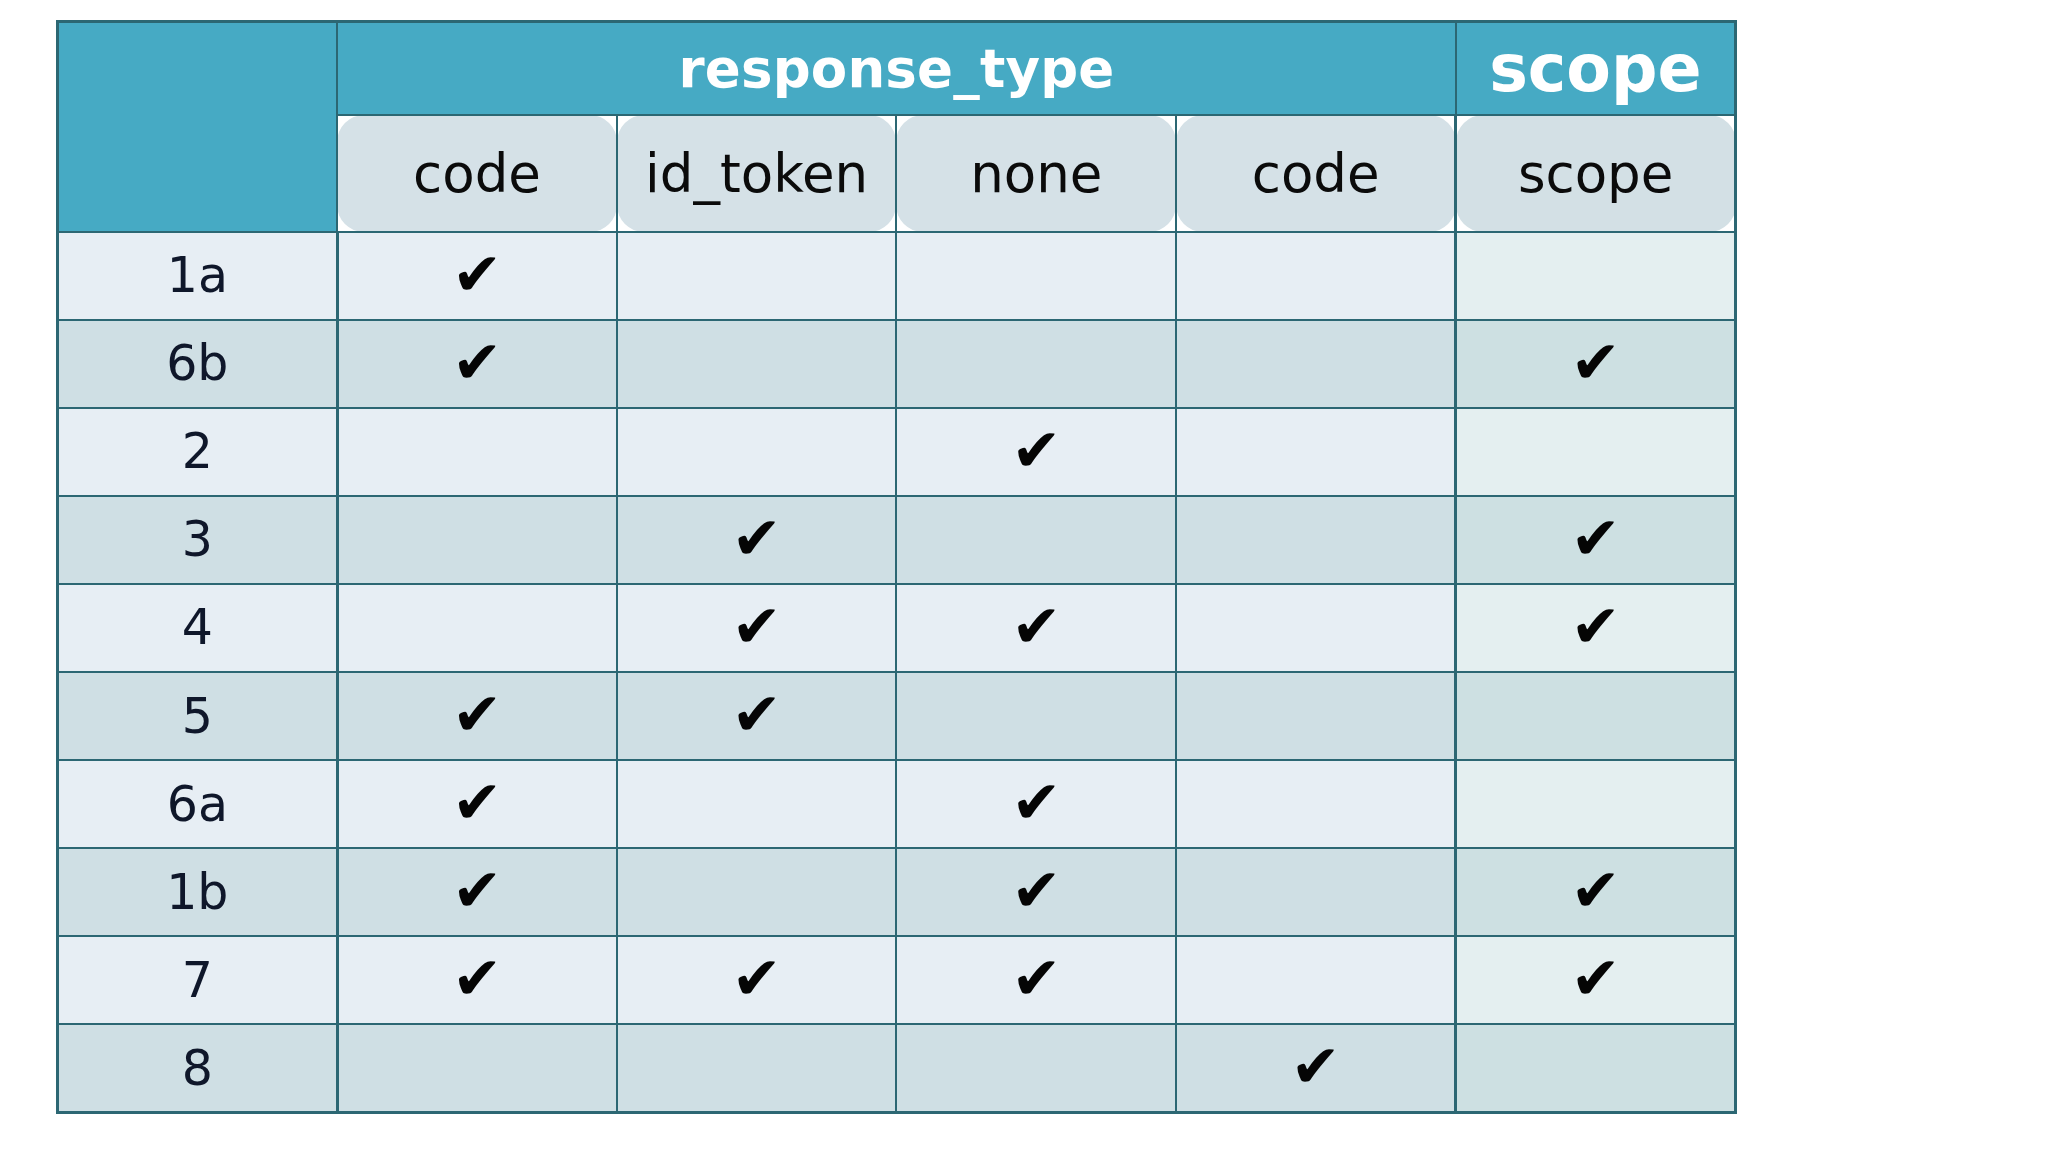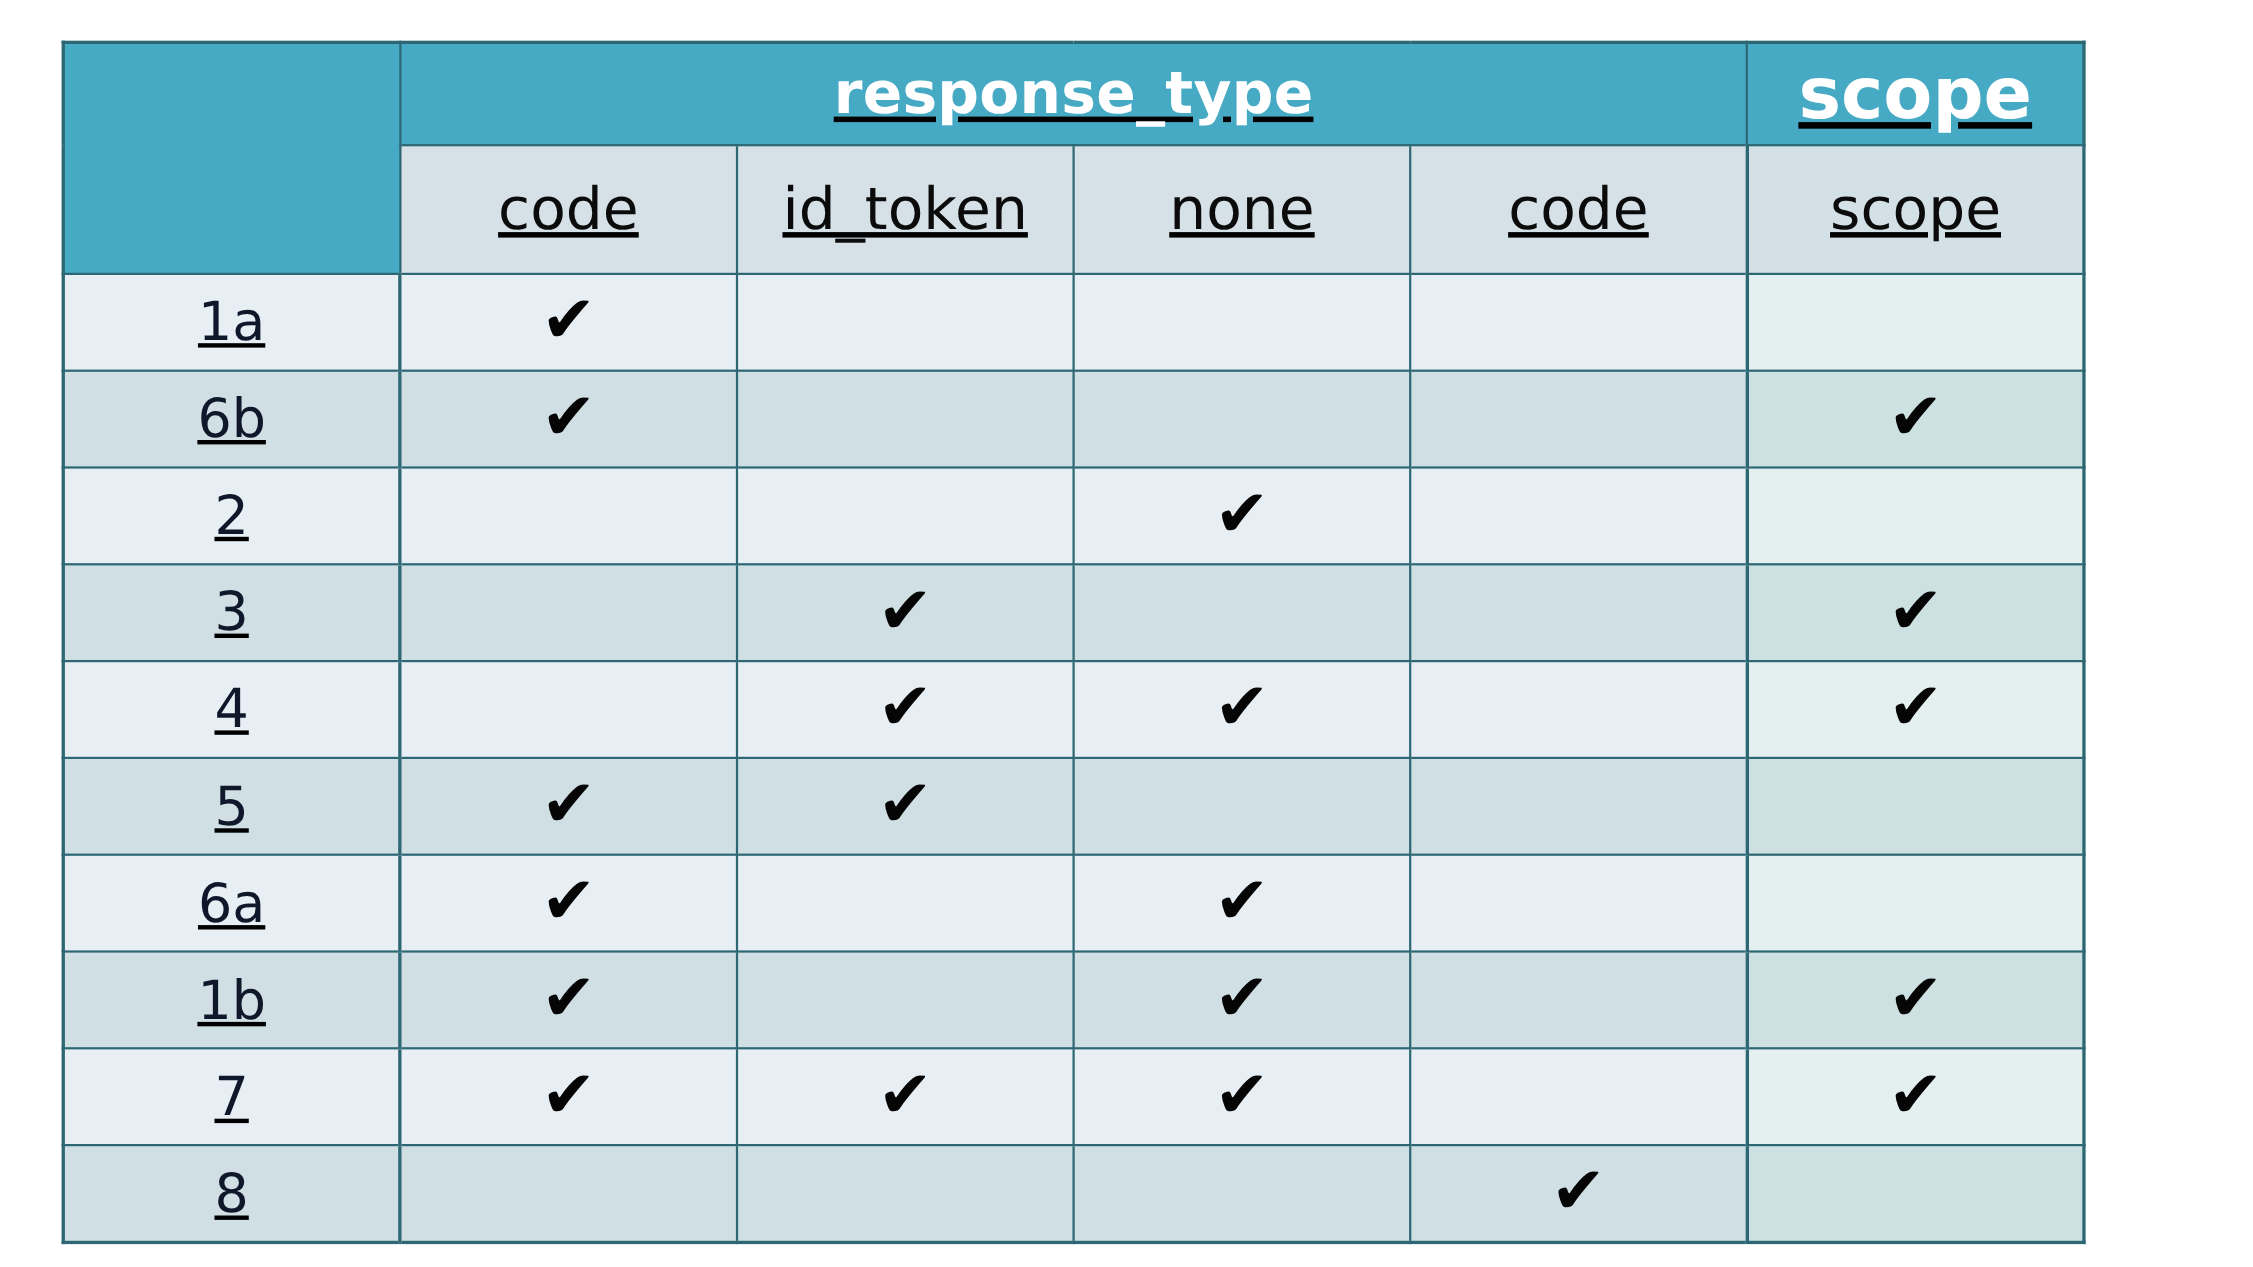--- a/index.html
+++ b/index.html
@@ -18,28 +18,27 @@
     position: relative;
     width: 2048px;
     height: 1152px;
     background: #ffffff;
   }
 
   
   .matrix-table {
     position: absolute;
     left: 56px;
-    top: 37px;
-    width: 1840px;
+    top: 20px;
+    width: 1681px;
     height: 1094px;
     border-collapse: collapse;
     table-layout: fixed;
     border: 3px solid #2c6773;
     box-sizing: border-box;
-    text-decoration: underline;
   }
 
   .matrix-table col { width: 16.6667%; }
 
   .matrix-table td,
   .matrix-table th {
     border: 2px solid #2c6773;
     padding: 0;
     margin: 0;
     text-align: center;
@@ -67,20 +66,21 @@
     font-weight: bold;
     height: 93px;
     border-left: 3px solid #2c6773;
   }
   .hdr-sub {
     background: #d5e1e7;
     color: #0b0b0b;
     font-size: 53px;
     font-weight: normal;
     height: 117px;
+    border-radius: 27px;
   }
   .hdr-sub.scope-col {
     border-left: 3px solid #2c6773;
     background: #d3e0e5;
   }
 
   
   tbody tr { height: 88px; }
 
   tbody tr.row-light td { background: #e7eef4; }

